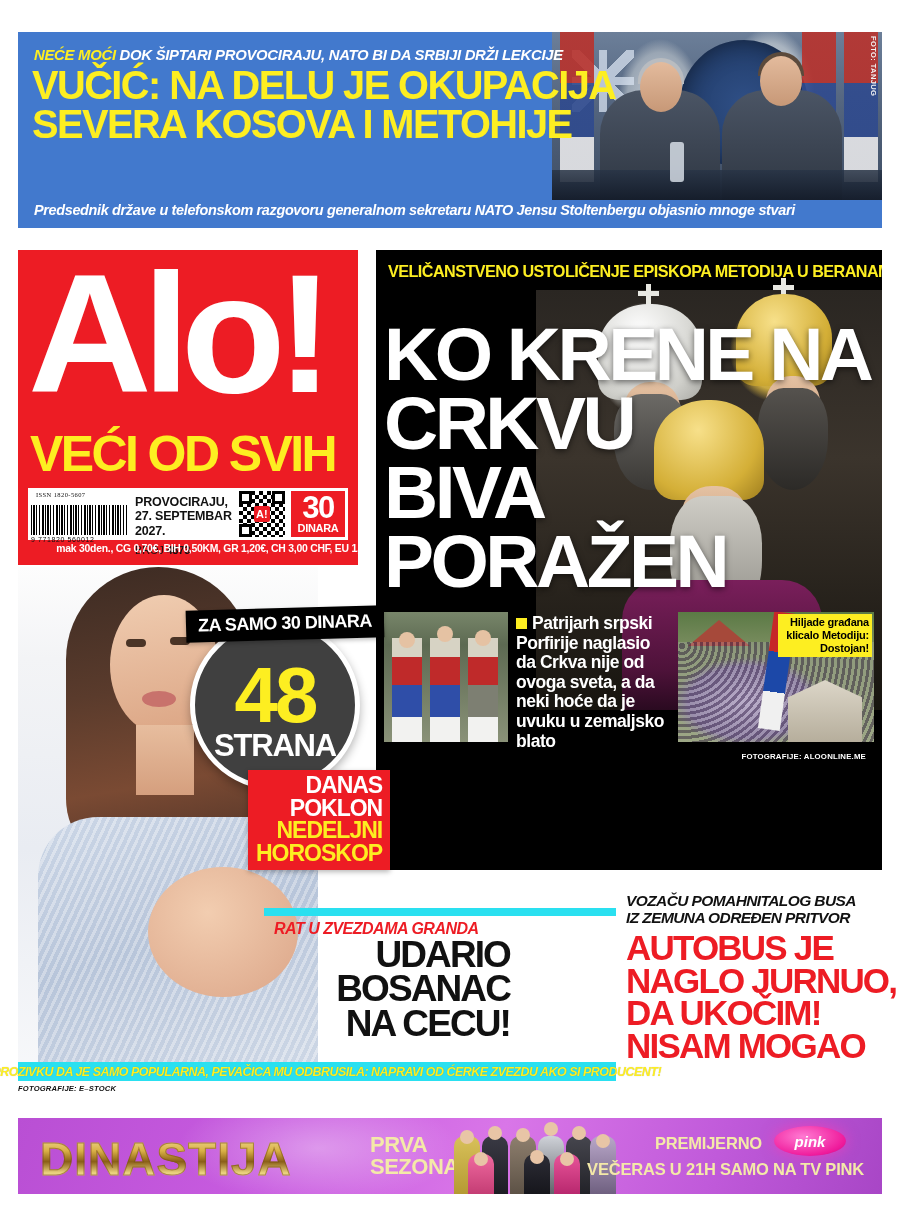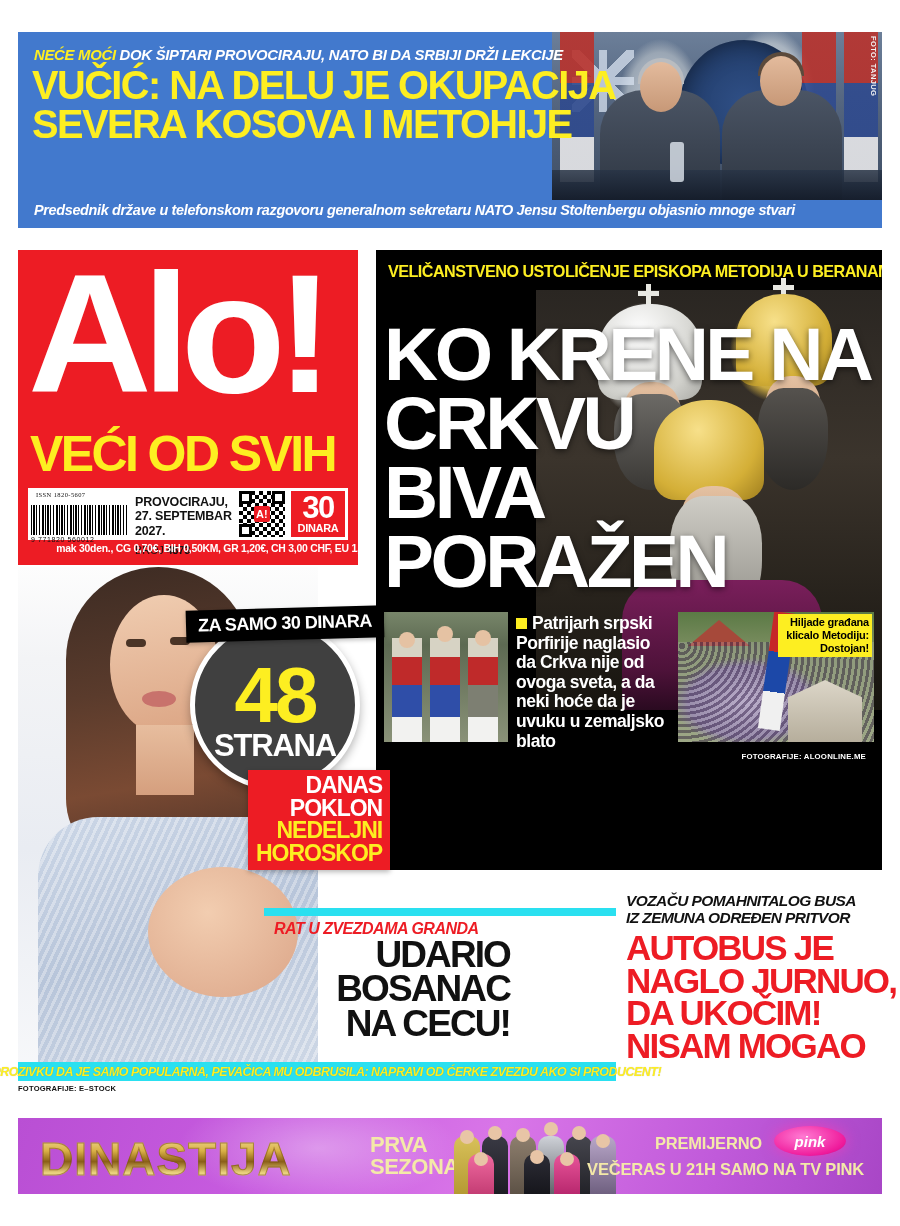--- a/index.html
+++ b/index.html
@@ -392,21 +392,21 @@
   .bos-photo .watch {position:absolute; left:58px; top:72px; width:26px; height:34px; border-radius:8px; background:linear-gradient(180deg,#8d8d8d,#4a4a4a);}
   .caption-bar {
     position:absolute; left: 18px; top: 1062px; width: 598px; height: 19px;
     background:#2ae0f0; color:#fdee21;
     font-weight:900; font-style:italic; font-size: 12.4px; letter-spacing:-.45px;
     display:flex; align-items:center; justify-content:center; white-space:nowrap;
     text-shadow: 0 0 1px rgba(0,0,0,.25);
   }
   .estock-credit {
     position:absolute; left: 18px; top: 1084px;
-    font-size: 7.6px; font-weight:800; color:#111; letter-spacing:.2px;
+    font-size: 7.6px; font-weight:800; font-style:italic; color:#111; letter-spacing:.2px;
   }
 
   
   .autobus {
     position:absolute; left: 626px; top: 892px; width: 256px; height: 180px;
   }
   .ab-kicker {
     color:#111; font-weight:900; font-style:italic; font-size: 15.5px;
     line-height:1.1; letter-spacing:-.6px;
   }

